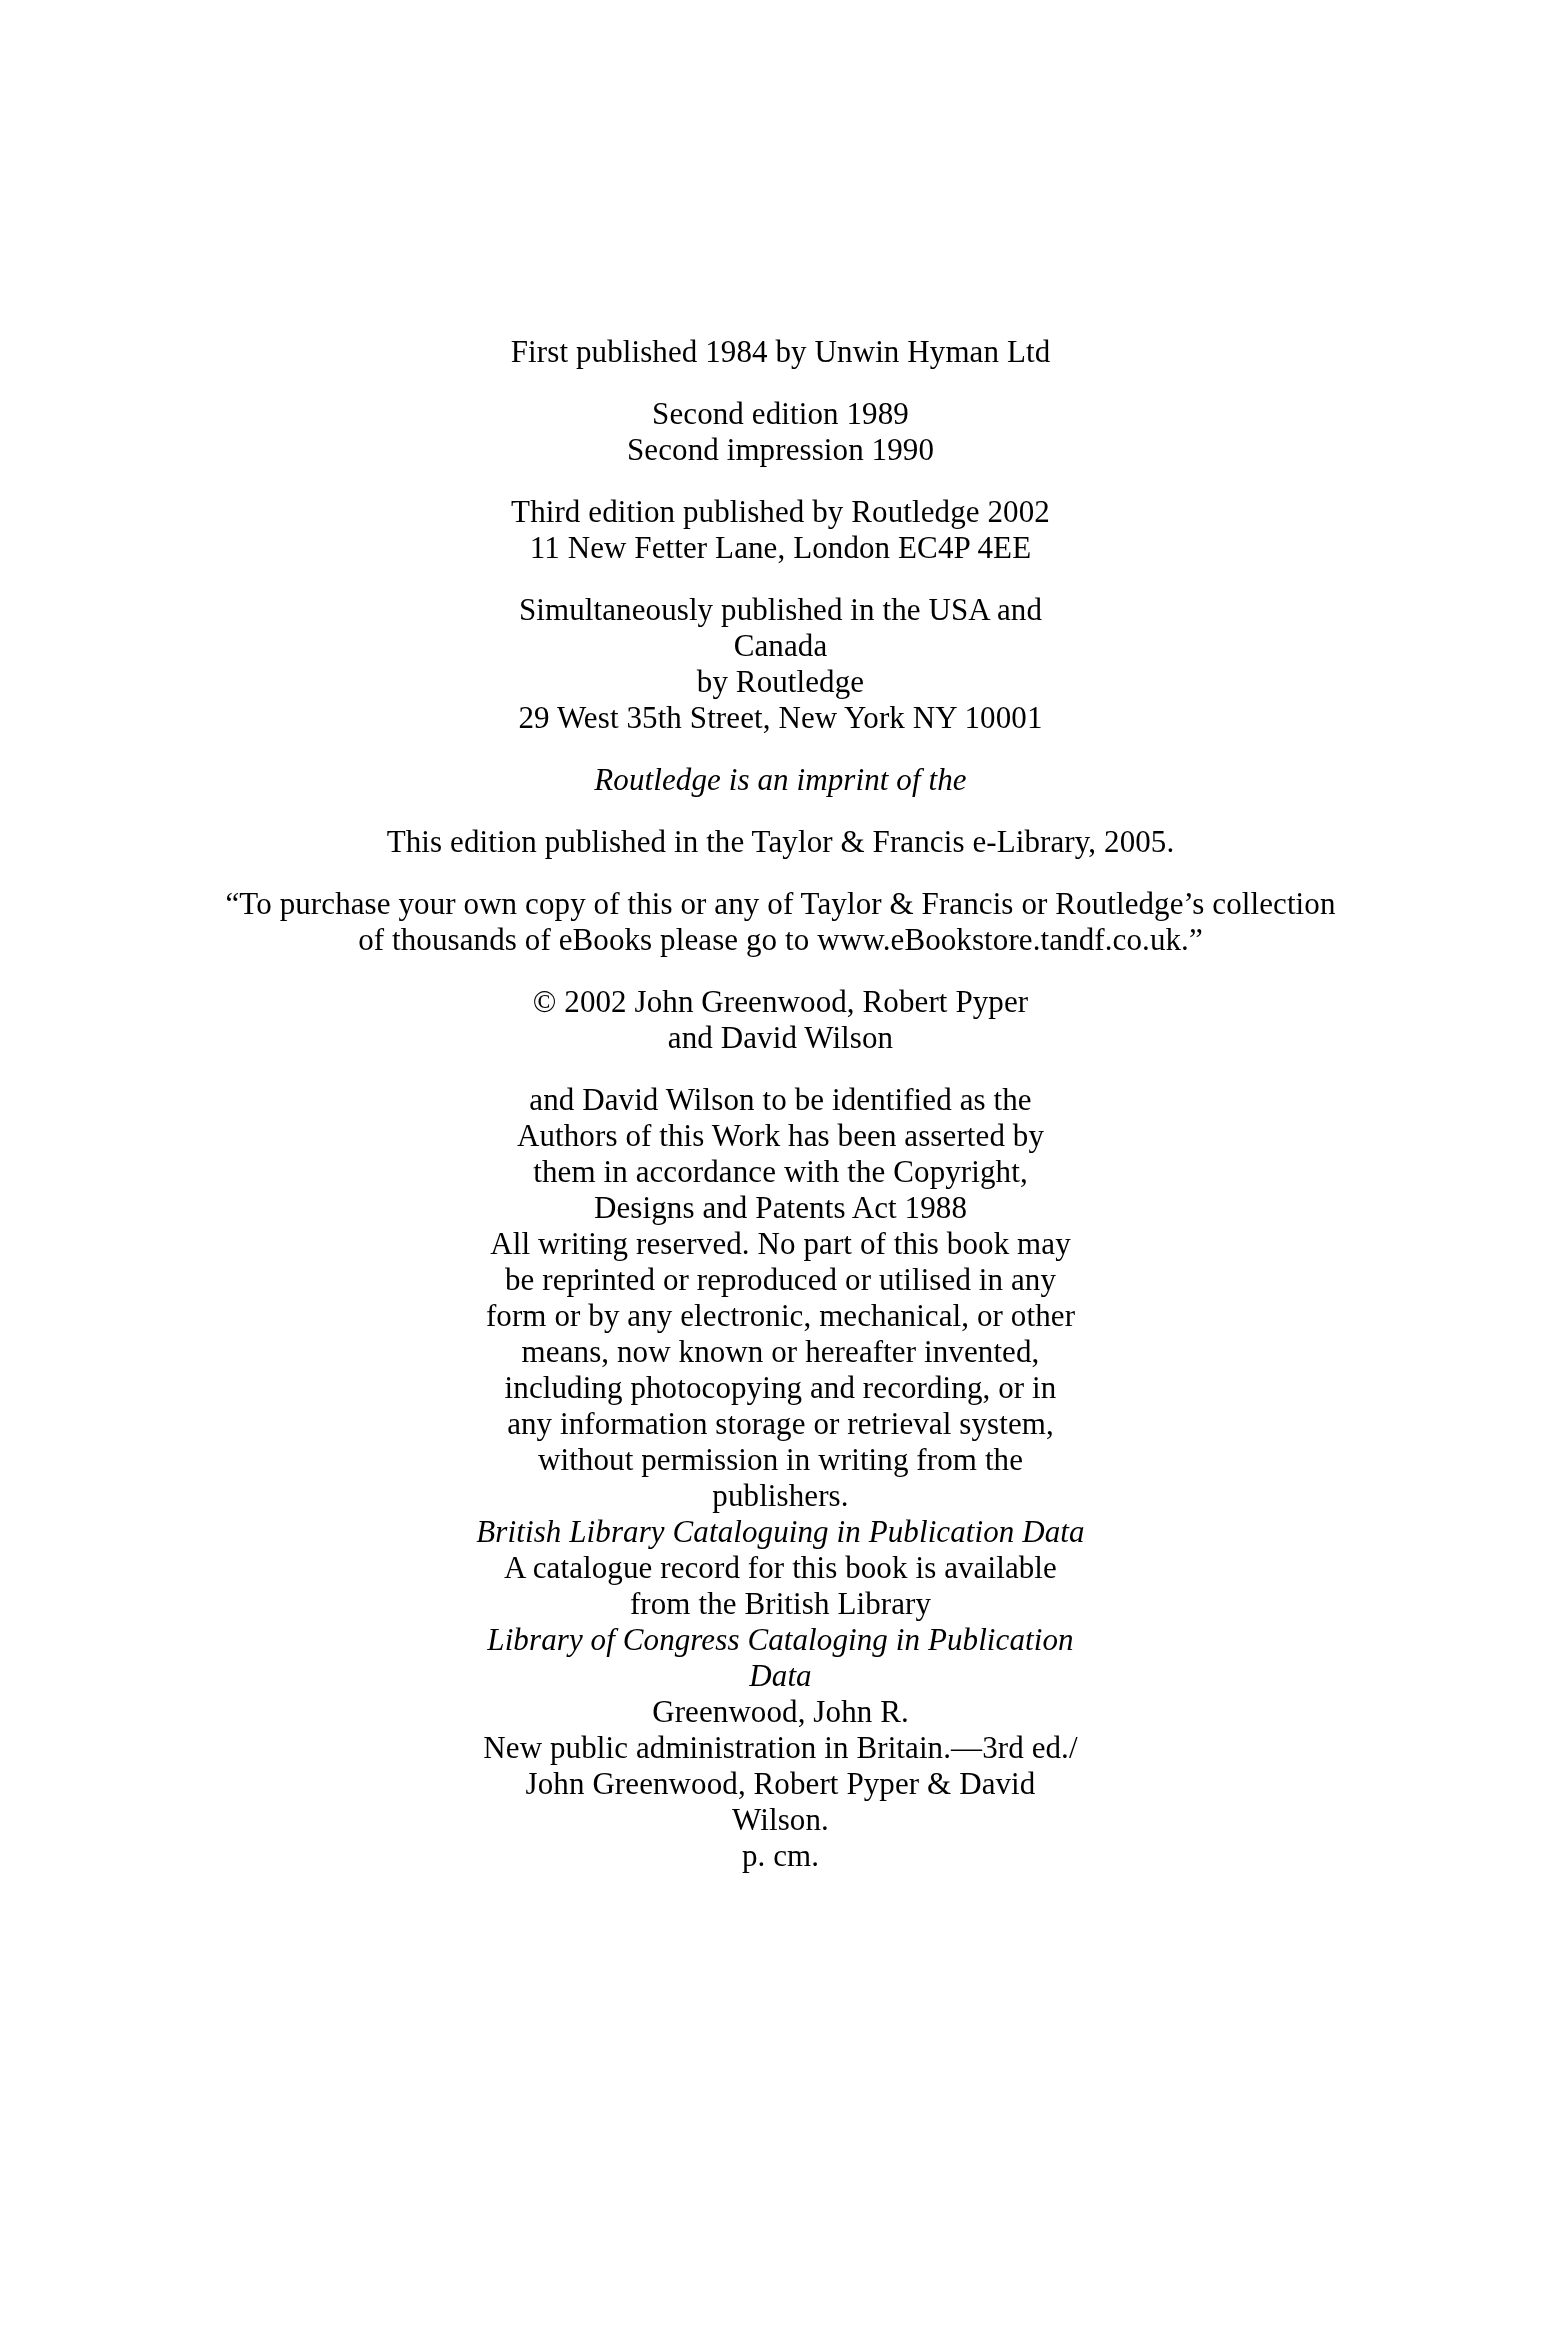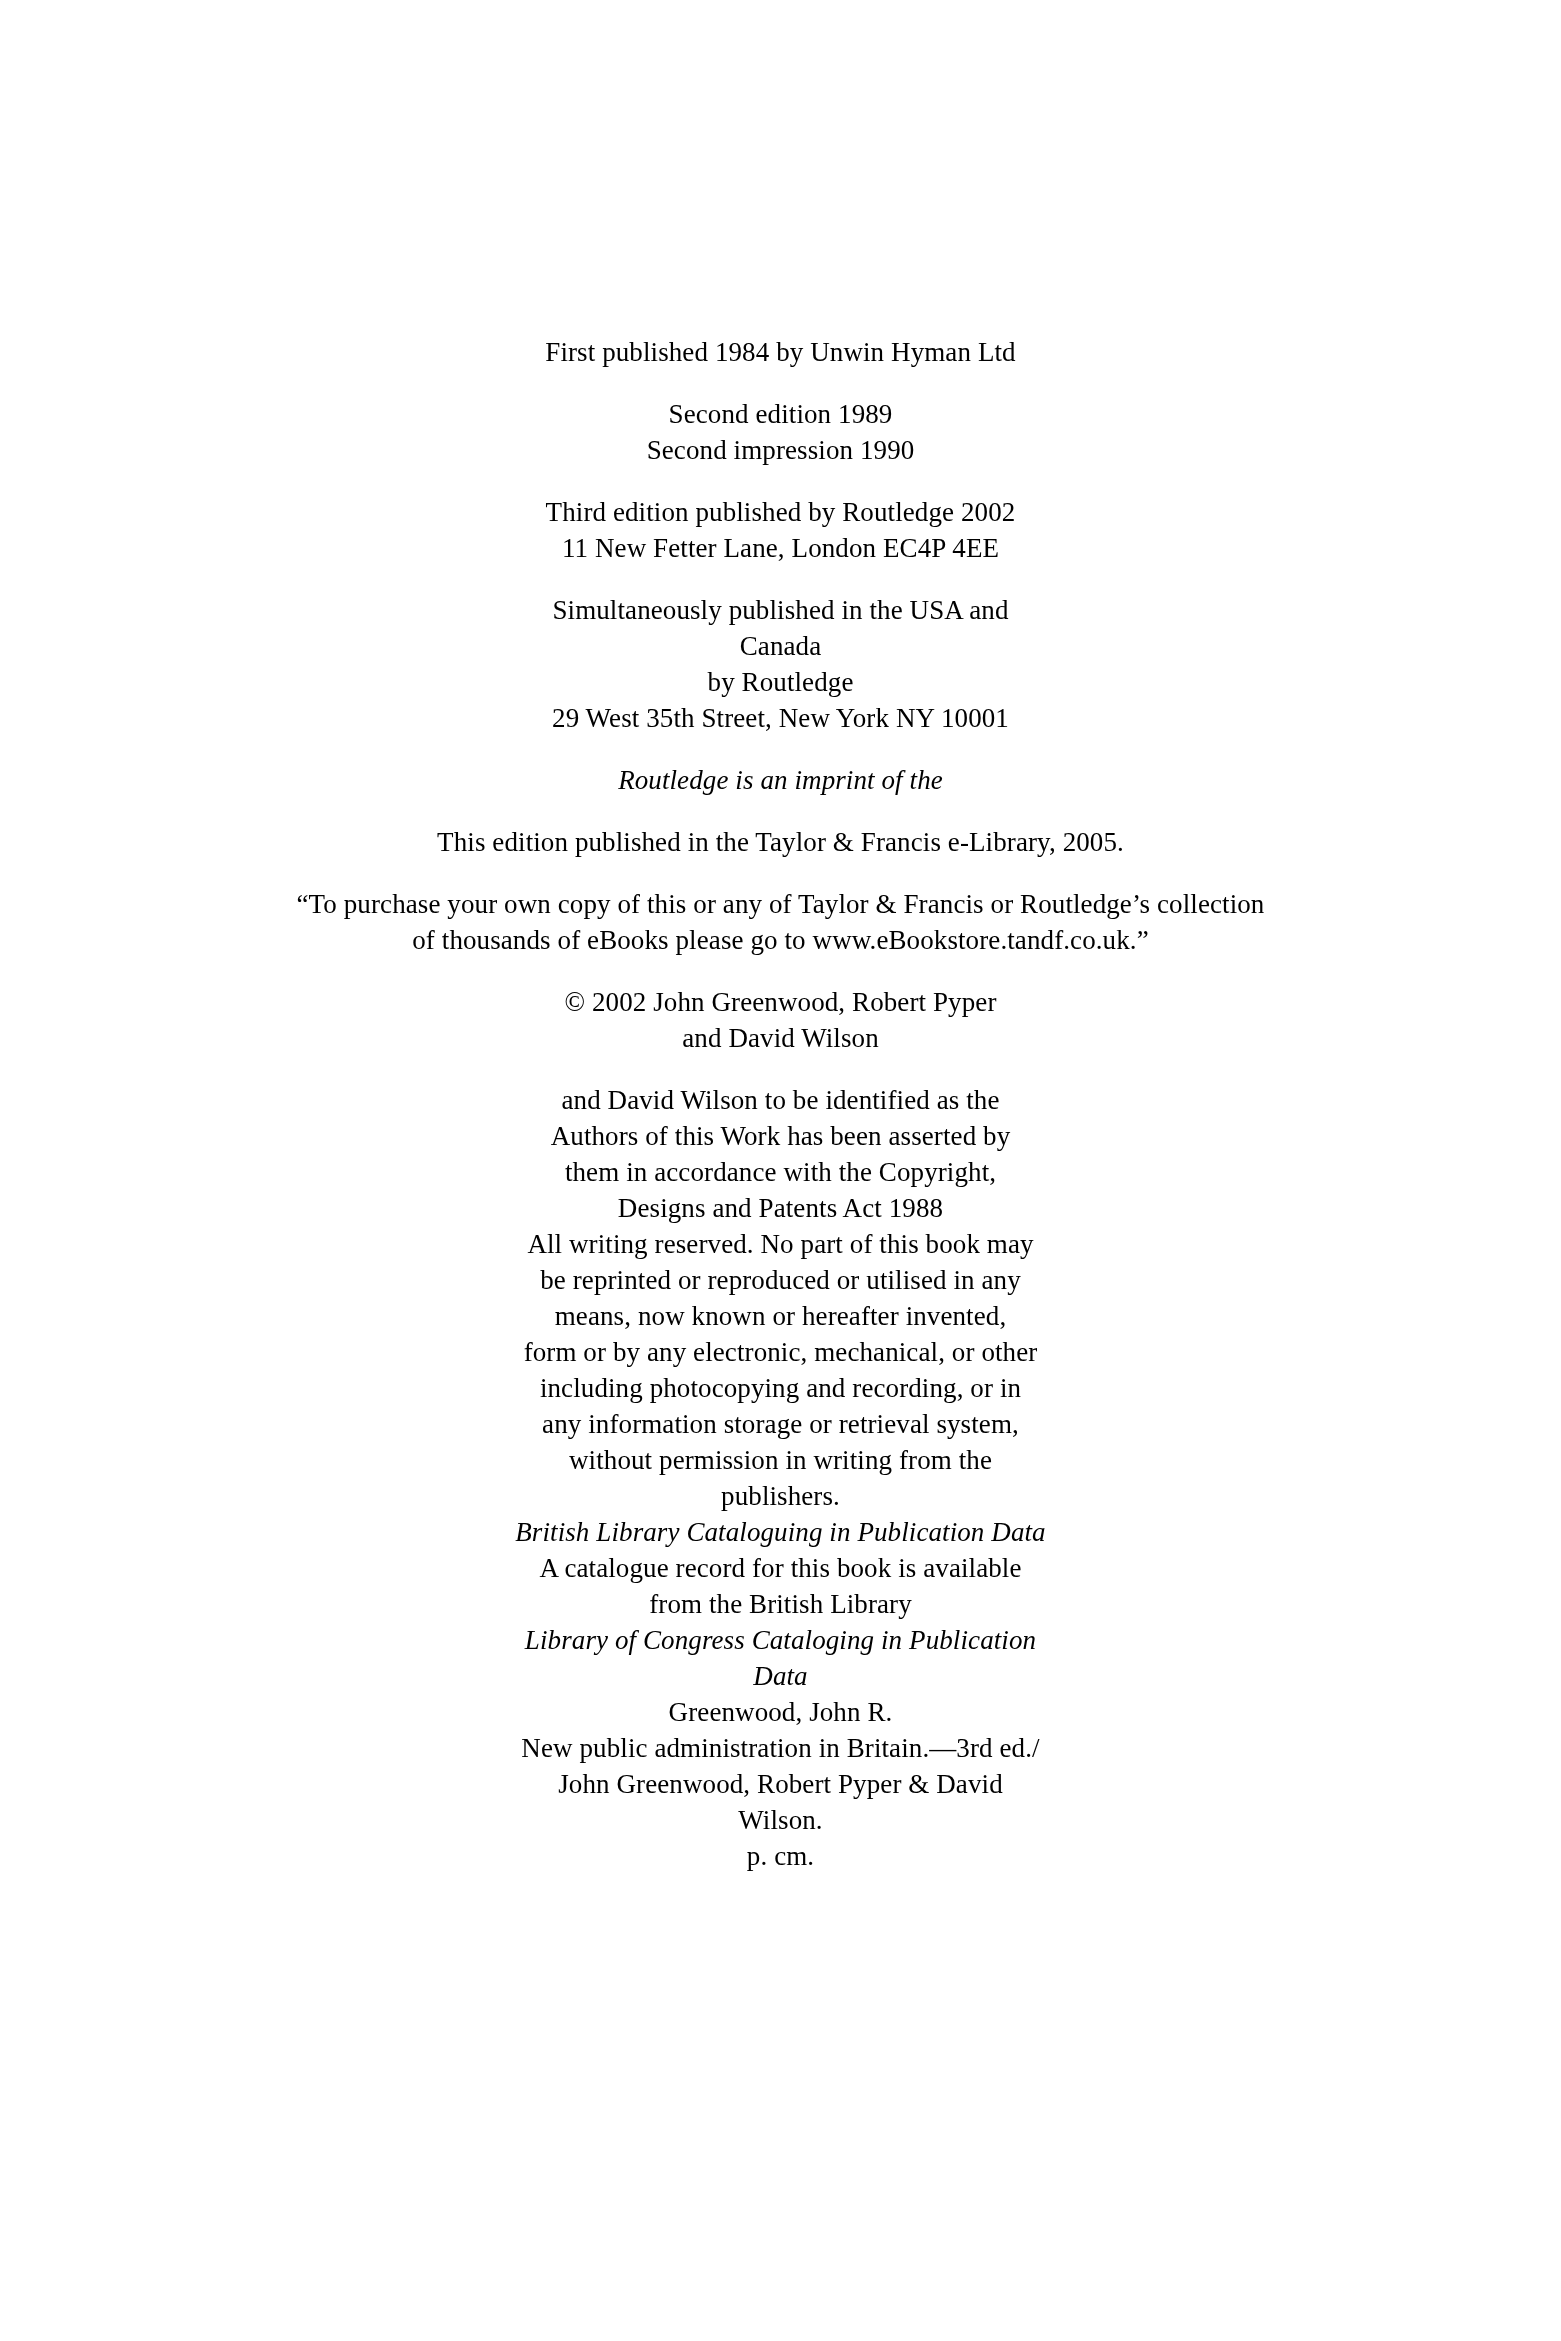--- a/index.html
+++ b/index.html
@@ -29,21 +29,21 @@
     width: 1232px;
     text-align: center;
   }
   .block {
     margin: 0 0 26px 0;
   }
   .block:last-child {
     margin-bottom: 0;
   }
   .line {
-    font-size: 27px;
+    font-size: 31px;
     line-height: 36px;
     letter-spacing: 0.1px;
   }
   .italic {
     font-style: italic;
   }
   .narrow-col {
     width: 642px;
     margin: 0 auto;
   }
@@ -96,22 +96,22 @@
     <div class="block narrow-col">
       <div class="line">and David Wilson to be identified as the</div>
       <div class="line">Authors of this Work has been asserted by</div>
       <div class="line">them in accordance with the Copyright,</div>
       <div class="line">Designs and Patents Act 1988</div>
     </div>
 
     <div class="block narrow-col">
       <div class="line">All writing reserved. No part of this book may</div>
       <div class="line">be reprinted or reproduced or utilised in any</div>
+      <div class="line">form or by any electronic, mechanical, or other</div>
       <div class="line">means, now known or hereafter invented,</div>
-      <div class="line">form or by any electronic, mechanical, or other</div>
       <div class="line">including photocopying and recording, or in</div>
       <div class="line">any information storage or retrieval system,</div>
       <div class="line">without permission in writing from the</div>
       <div class="line">publishers.</div>
     </div>
 
     <div class="block narrow-col">
       <div class="line italic">British Library Cataloguing in Publication Data</div>
       <div class="line">A catalogue record for this book is available</div>
       <div class="line">from the British Library</div>

